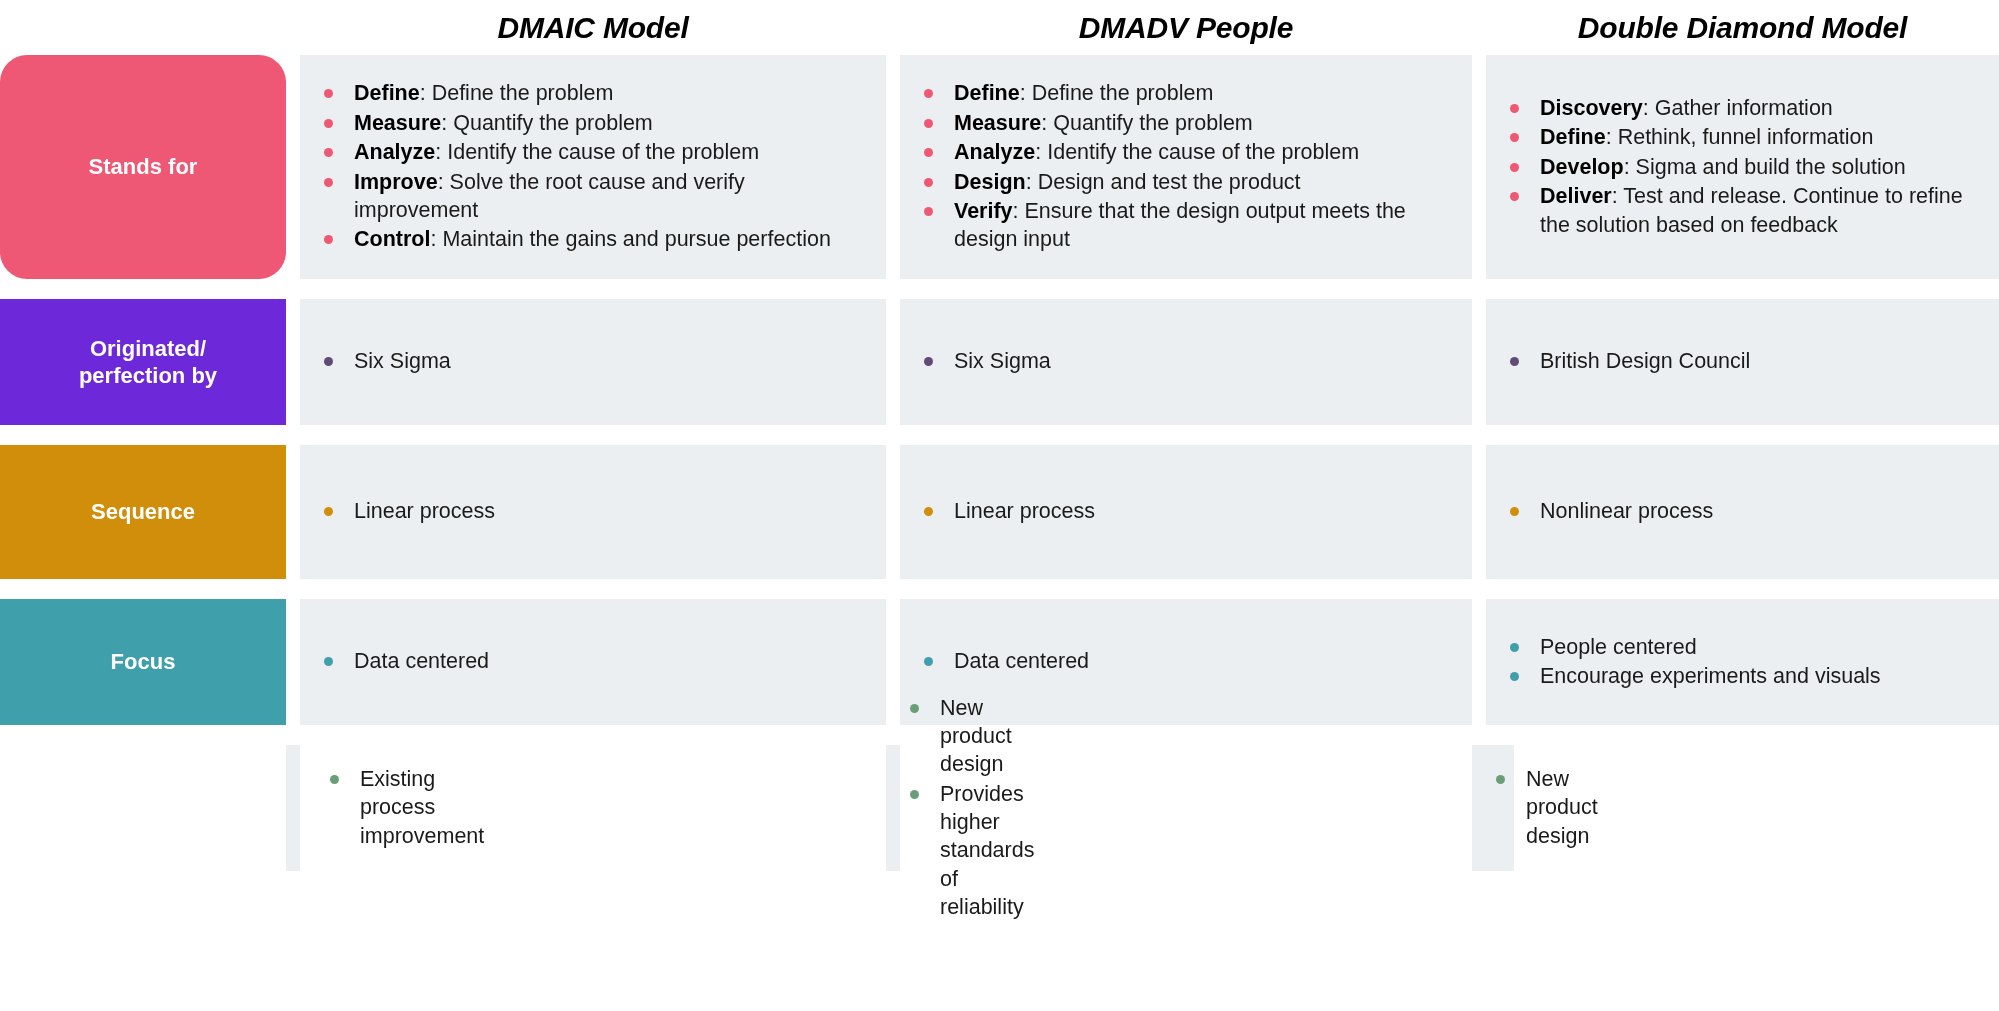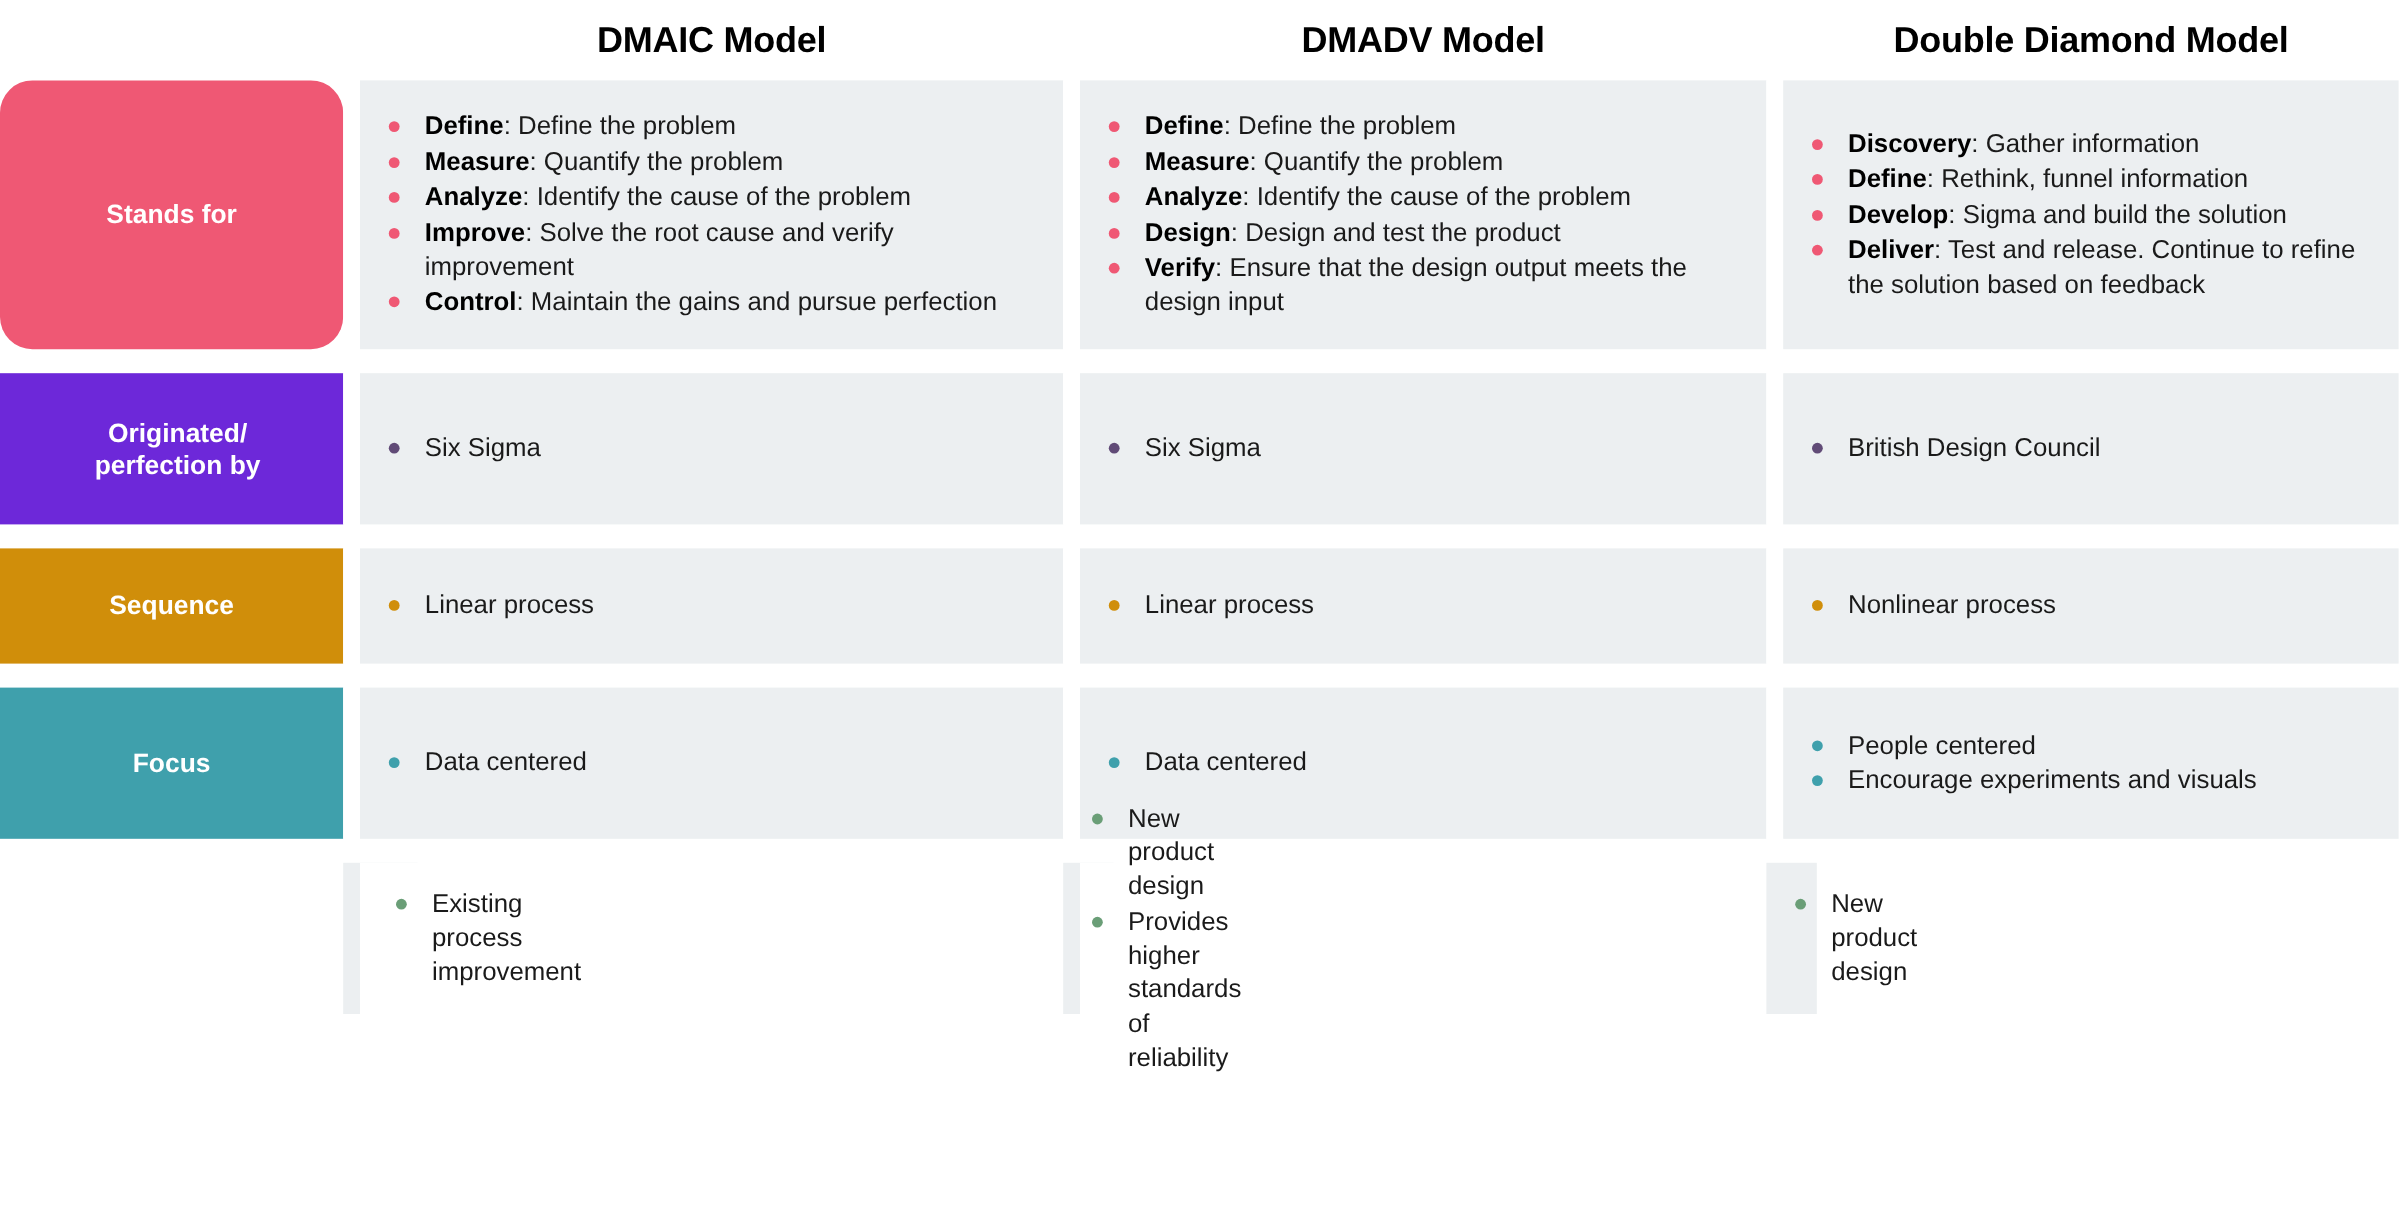--- a/index.html
+++ b/index.html
@@ -16,22 +16,23 @@
     height: 1011px;
     position: relative;
     background: #ffffff;
     padding: 0;
   }
 
   
   .header-row {
     display: grid;
     grid-template-columns: 286px 14px 586px 14px 572px 14px 513px;
-    height: 67px;
+    height: 55px;
     align-items: center;
+    font-style: italic;
   }
   .header-spacer { height: 100%; }
   .col-header {
     font-size: 30px;
     font-weight: bold;
     color: #000000;
     text-align: center;
     letter-spacing: -0.2px;
     line-height: 1.1;
   }
@@ -90,35 +91,35 @@
     border-radius: 50%;
   }
   .bullet-item .term {
     font-weight: bold;
     color: #000000;
   }
 
   
   .row-0 .row-label, .row-0 .cell { height: 224px; }
   .row-1 .row-label, .row-1 .cell { height: 126px; }
-  .row-2 .row-label, .row-2 .cell { height: 96px; }
+  .row-2 .row-label, .row-2 .cell { height: 134px; }
   .row-3 .row-label, .row-3 .cell { height: 126px; }
   .row-4 .row-label, .row-4 .cell { height: 126px; }
 </style>
 </head>
 <body>
 
 <div class="comparison-table">
 
   <div class="header-row">
     <div class="header-spacer"></div>
     <div class="gap"></div>
     <div class="col-header">DMAIC Model</div>
     <div class="gap"></div>
-    <div class="col-header">DMADV Model</div>
+    <div class="col-header">DMADV People</div>
     <div class="gap"></div>
     <div class="col-header">Double Diamond Model</div>
   </div>
 
   <div class="rows" id="rows-container">
       <div class="table-row row-0">
         <div class="row-label" style="background: rgb(239, 88, 116); border-radius: 27px;">Stands for</div>
         <div class="gap"></div>
         <div class="cell" style="background: rgb(236, 239, 241);">
           <ul class="bullet-list">

